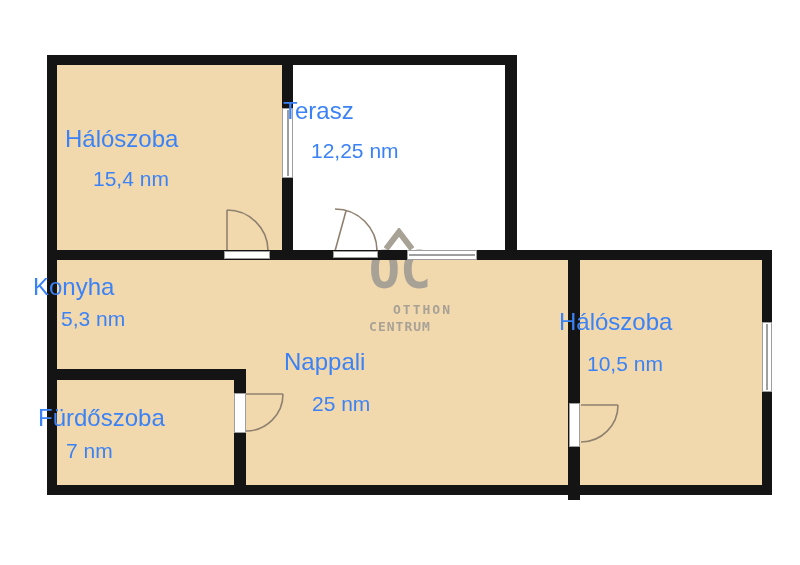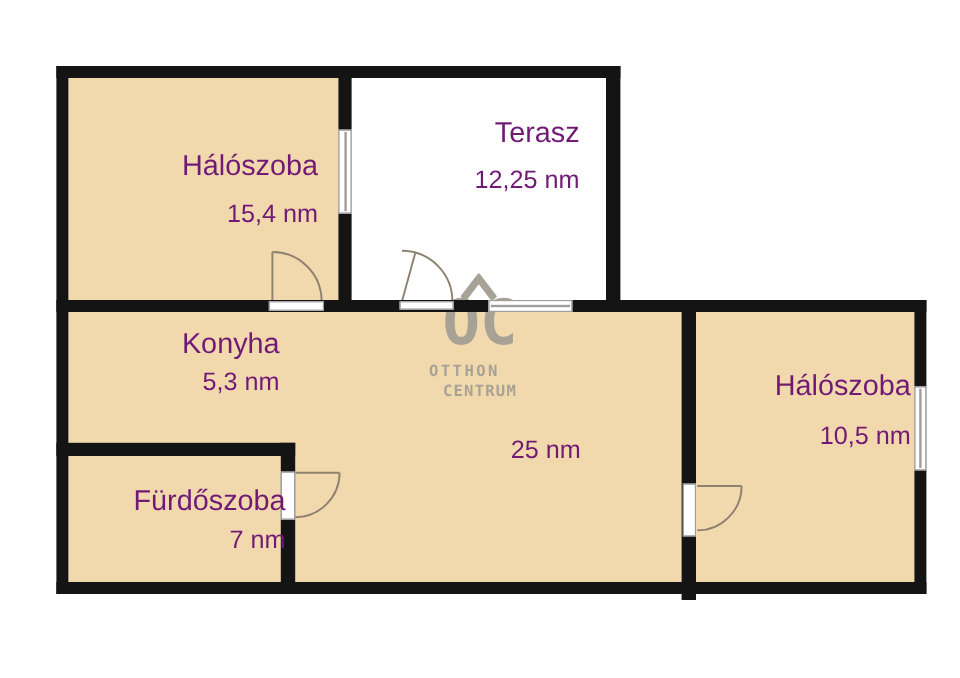--- a/index.html
+++ b/index.html
@@ -17,38 +17,38 @@
   
   #doors { position:absolute; left:0; top:0; z-index:3; pointer-events:none; }
   #doors path { stroke:var(--door-arc); stroke-width:1.6; fill:none; }
   
   .wall { position:absolute; z-index:4; background:var(--wall); }
   
   .open { position:absolute; z-index:5; background:#ffffff; border:1px solid var(--window-frame); box-sizing:border-box; }
   .window-v::before { content:""; position:absolute; left:50%; margin-left:-1px; top:1px; bottom:1px; width:2px; background:var(--window-frame); }
   .window-h::before { content:""; position:absolute; top:50%; margin-top:-1px; left:1px; right:1px; height:2px; background:var(--window-frame); }
   
-  .room-label { position:absolute; z-index:6; width:200px; text-align:right; color:#701a75; }
+  .room-label { position:absolute; z-index:6; width:200px; text-align:left; color:#3b82f6; }
   .rname { font-size:24px; line-height:28px; }
-  .rarea { font-size:21px; line-height:28px; margin-top:12px; }
+  .rarea { font-size:21px; line-height:28px; margin-top:12px;padding-left:28px; }
 </style>
 </head>
 <body>
 
 <div id="stage">
 
   <div class="fill" style="left:57px; top:65px; width:225px; height:185px;"></div>
   <div class="fill white" style="left:293px; top:65px; width:212px; height:185px;"></div>
   <div class="fill" style="left:57px; top:255px; width:705px; height:235px;"></div>
 
   <svg class="wm" style="left:384px; top:228px;" width="30" height="24">
     <polyline points="2,21 15,4 28,21" fill="none" stroke="#a8a296" stroke-width="6" stroke-linejoin="miter"></polyline>
   </svg>
   <div class="wm wm-logo" style="left:355px; top:244px; width:90px;text-align:center;">OC</div>
-  <div class="wm wm-small" style="left:342px; top:303px; width:90px; letter-spacing:2px;">OTTHON</div>
+  <div class="wm wm-small" style="left:362px; top:303px; width:90px; letter-spacing:2px;text-align:right;">OTTHON</div>
   <div class="wm wm-small" style="left:355px; top:320px; width:90px; letter-spacing:1px;">CENTRUM</div>
 
   <svg id="doors" width="800" height="565">
     <path d="M 227 250 L 227 210"></path>
     <path d="M 227 210 A 41 41 0 0 1 268 250"></path>
     <path d="M 335 251 L 346 211"></path>
     <path d="M 335 209 A 42 42 0 0 1 377 251"></path>
     <path d="M 246 394 L 283 394"></path>
     <path d="M 283 394 A 37 37 0 0 1 246 431"></path>
     <path d="M 581 405 L 618 405"></path>
@@ -81,20 +81,21 @@
   </div>
   <div class="room-label" style="left:283px; top:97px;">
     <div class="rname">Terasz</div>
     <div class="rarea">12,25 nm</div>
   </div>
   <div class="room-label" style="left:33px; top:273px;">
     <div class="rname">Konyha</div>
     <div class="rarea" style="margin-top:4px;">5,3 nm</div>
   </div>
   <div class="room-label" style="left:284px; top:348px;">
+    <div class="rname">Nappali</div>
     <div class="rarea" style="margin-top:14px;">25 nm</div>
   </div>
   <div class="room-label" style="left:38px; top:404px;">
     <div class="rname">Fürdőszoba</div>
     <div class="rarea" style="margin-top:5px;">7 nm</div>
   </div>
   <div class="room-label" style="left:559px; top:308px;">
     <div class="rname">Hálószoba</div>
     <div class="rarea" style="margin-top:14px;">10,5 nm</div>
   </div>

